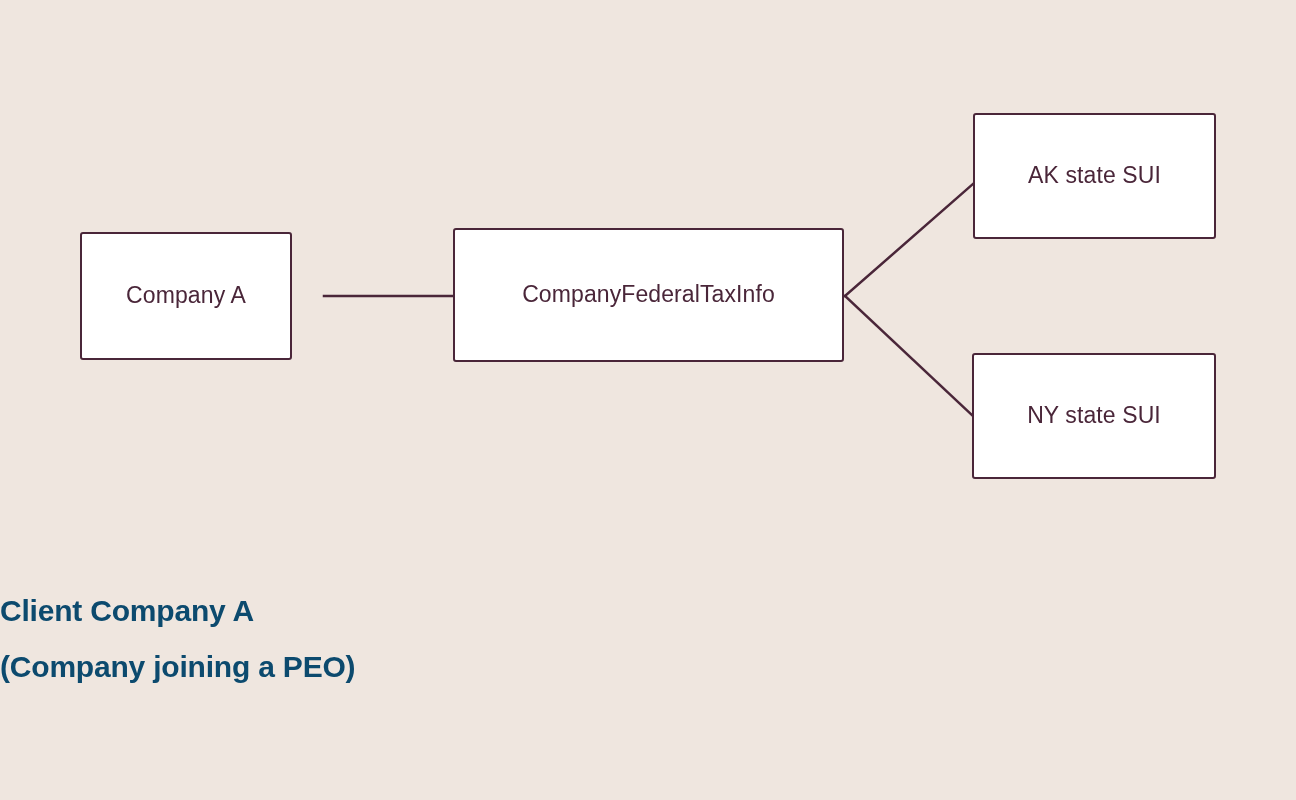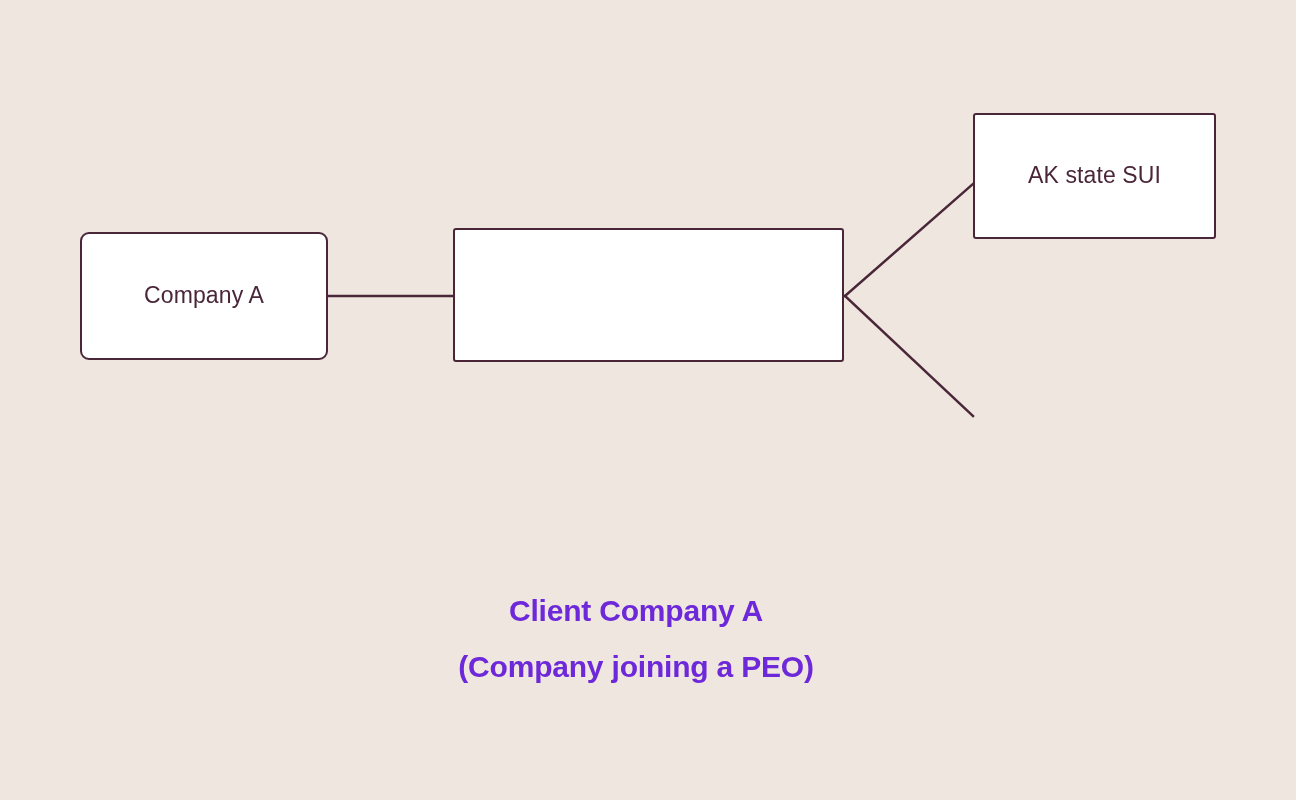--- a/index.html
+++ b/index.html
@@ -38,32 +38,32 @@
     color: #4A2639;
     font-size: 23px;
     font-weight: 400;
     line-height: 1.35;
     letter-spacing: 0.1px;
     padding: 4px 10px;
   }
   .node-label {
     display: block;
   }
-  #node-company-a   { left: 80px;  top: 232px; width: 248px; height: 128px; border-radius: 9px; }
+  #node-company-a   { left: 80px;  top: 232px; width: 212px; height: 128px; }
   #node-federal-tax { left: 453px; top: 228px; width: 391px; height: 134px; }
   #node-ak-sui      { left: 973px; top: 113px; width: 243px; height: 126px; }
   #node-ny-sui      { left: 972px; top: 353px; width: 244px; height: 126px; }
 
   #caption {
     position: absolute;
     left: 0;
     top: 583px;
     width: 1272px;
-    text-align: center;
-    color: #6d28d9;
+    text-align: left;
+    color: #0c4a6e;
     font-size: 30px;
     font-weight: 700;
     line-height: 1.87;
     letter-spacing: -0.2px;
   }
   .caption-line { display: block; }
 </style>
 </head>
 <body>
 
@@ -74,26 +74,30 @@
     <line x1="845" y1="296" x2="973" y2="184" stroke="#4A2639" stroke-width="2.5" stroke-linecap="square"></line>
     <line x1="845" y1="296" x2="973" y2="416" stroke="#4A2639" stroke-width="2.5" stroke-linecap="square"></line>
   </svg>
 
   <div class="node" id="node-company-a">
     <span class="node-label">Company A</span>
   </div>
 
   <div class="node" id="node-federal-tax">
     <span>
+      <span class="node-label">CompanyFederalTaxInfo</span>
     </span>
   </div>
 
   <div class="node" id="node-ak-sui">
     <span class="node-label">AK state SUI</span>
   </div>
 
+  <div class="node" id="node-ny-sui">
+    <span class="node-label">NY state SUI</span>
+  </div>
 
   <div id="caption">
     <span class="caption-line">Client Company A</span>
     <span class="caption-line">(Company joining a PEO)</span>
   </div>
 
 </div>
 
 </body></html>

